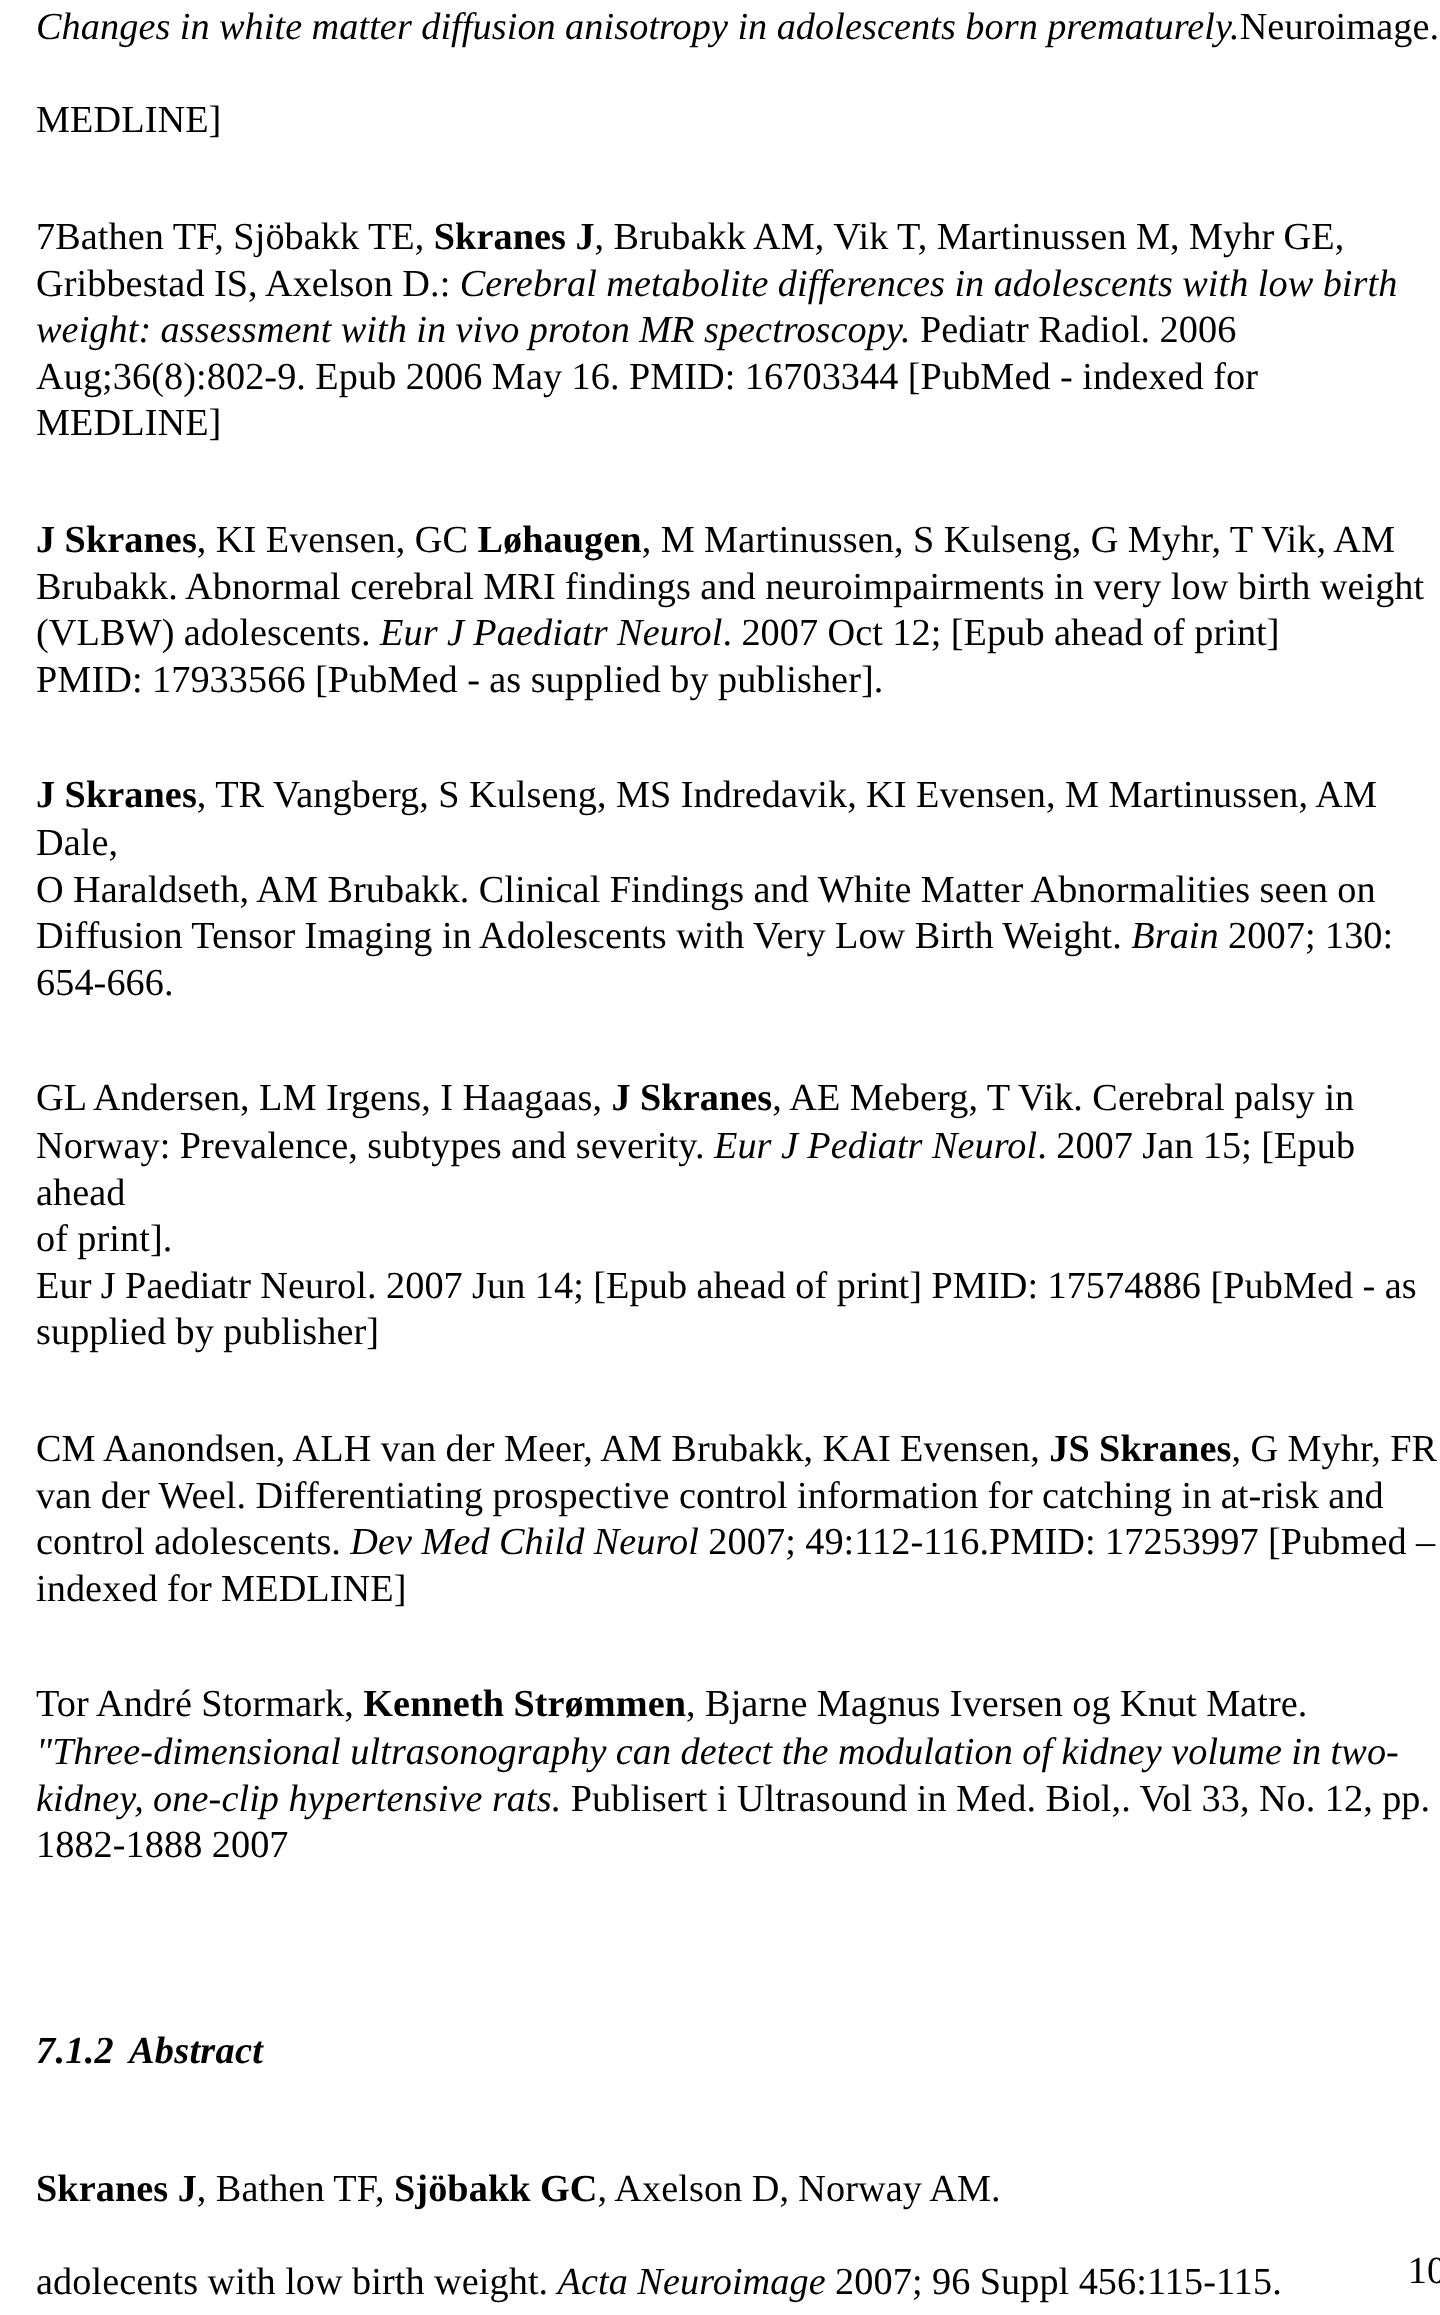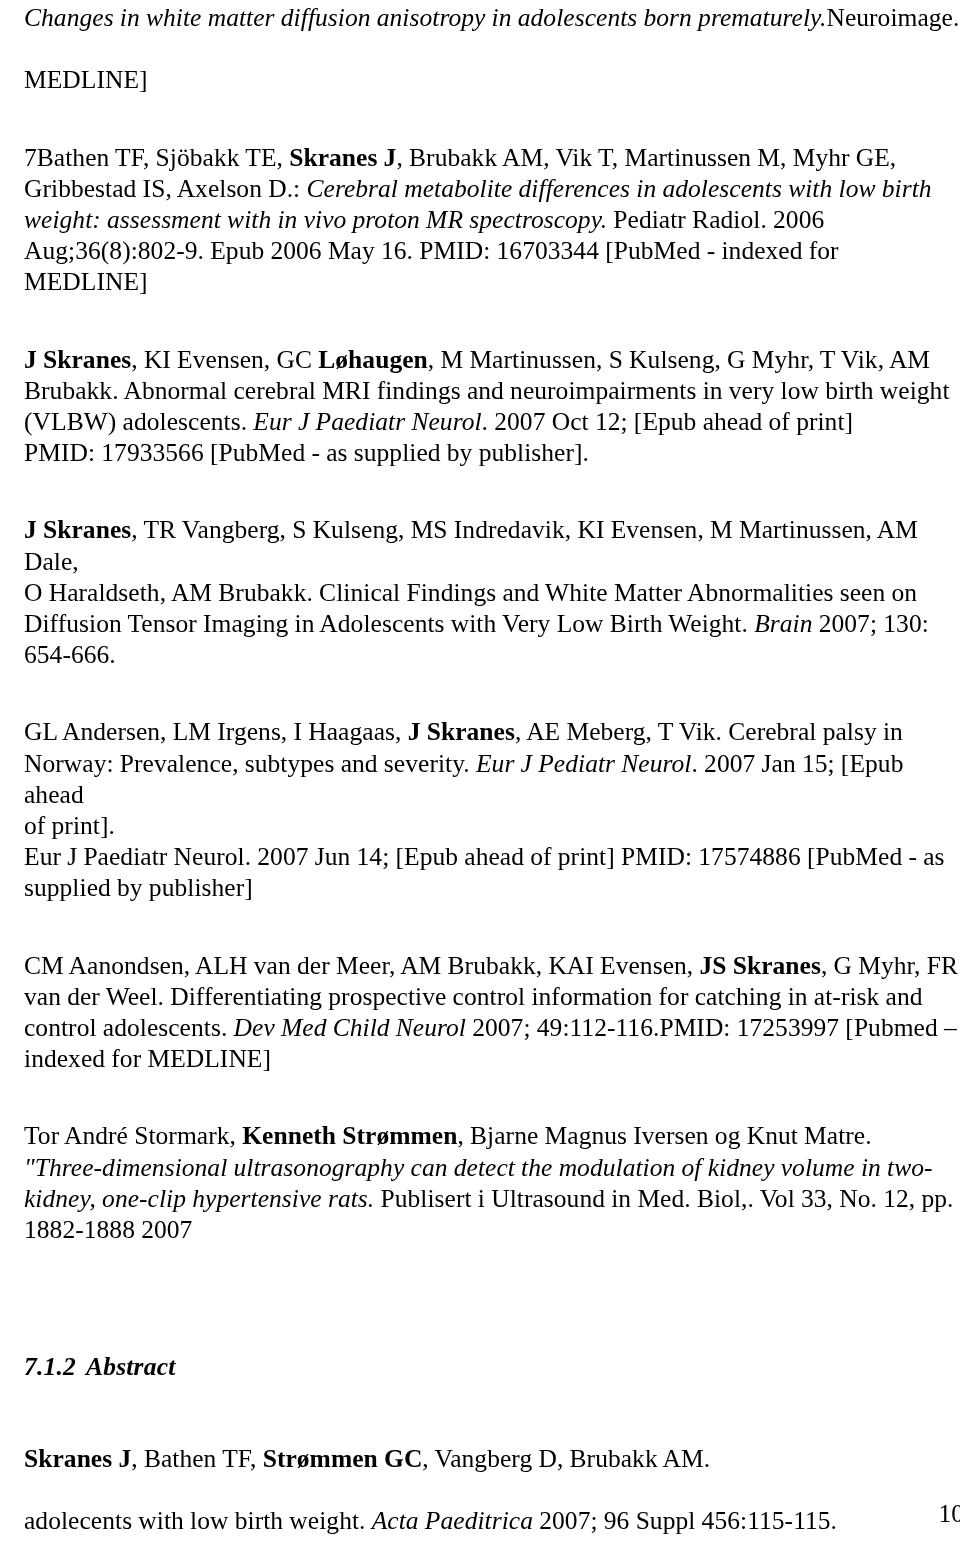--- a/index.html
+++ b/index.html
@@ -96,20 +96,20 @@
     <p class="para"><span>Tor André Stormark, </span><span class="bd">Kenneth Strømmen</span><span>, Bjarne Magnus Iversen og Knut Matre.</span><br><span class="it">"Three-dimensional ultrasonography can detect the modulation of kidney volume in two-</span><br><span class="it">kidney, one-clip hypertensive rats.</span><span> Publisert i Ultrasound in Med. Biol,. Vol 33, No. 12, pp.</span><br><span>1882-1888 2007</span></p>
 
     <div class="spacer-xl"></div>
     <div class="spacer-lg"></div>
 
     <h2 class="heading"><span class="num">7.1.2</span><span>Abstract</span></h2>
 
     <div class="spacer-lg"></div>
     <div style="height:14px"></div>
 
-    <p class="para"><span class="bd">Skranes J</span><span>, Bathen TF, </span><span class="bd">Strømmen GC</span><span>, Vangberg D, Brubakk AM.</span><br><br><span>adolecents with low birth weight. </span><span class="it">Acta Paeditrica</span><span> 2007; 96 Suppl 456:115-115.</span></p>
+    <p class="para"><span class="bd">Skranes J</span><span>, Bathen TF, </span><span class="bd">Sjöbakk GC</span><span>, Axelson D, Norway AM.</span><br><br><span>adolecents with low birth weight. </span><span class="it">Acta Neuroimage</span><span> 2007; 96 Suppl 456:115-115.</span></p>
 
     <div class="spacer-lg"></div>
 
   </div>
 
   <div class="pagenum">10</div>
 </div>
 
 </body></html>

